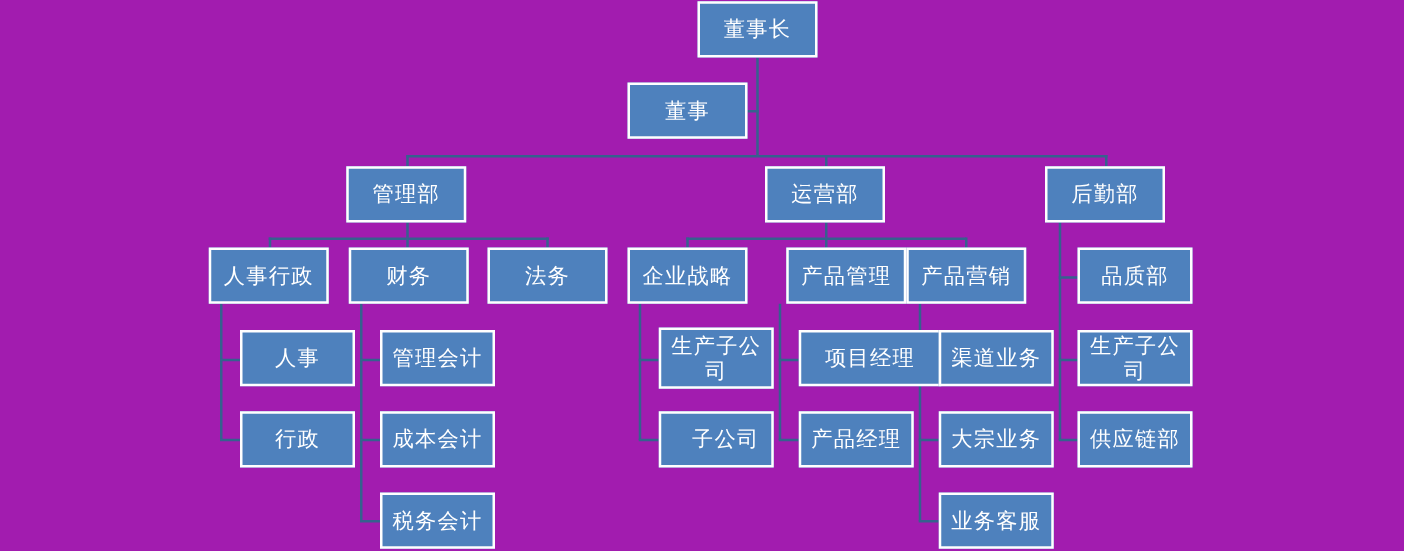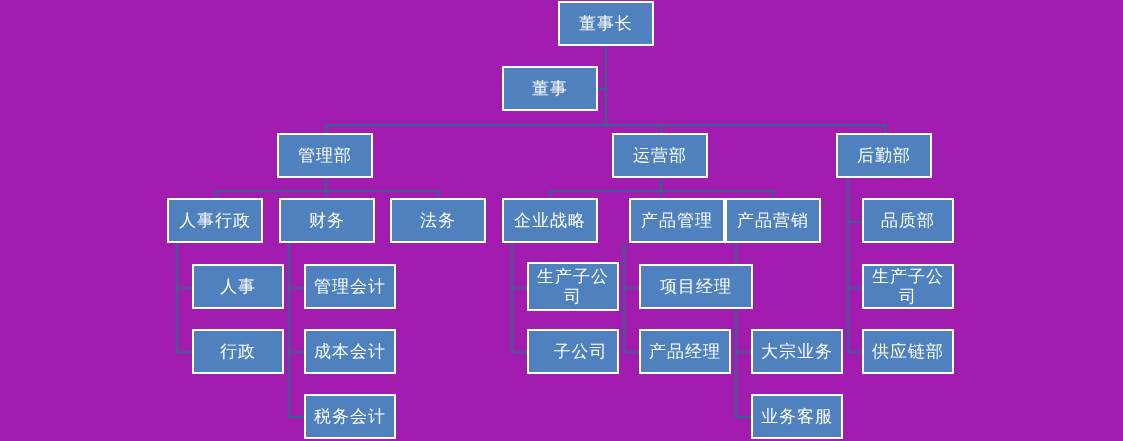--- a/index.html
+++ b/index.html
@@ -114,19 +114,20 @@
   <div class="node" style="left:304px; top:264px; width:92px; height:45px;">管理会计</div>
   <div class="node" style="left:304px; top:329px; width:92px; height:45px;">成本会计</div>
   <div class="node" style="left:304px; top:394px; width:92px; height:45px;">税务会计</div>
 
   <div class="node" style="left:527px; top:262px; width:92px; height:49px;">生产子公司</div>
   <div class="node" style="left:527px; top:329px; width:92px; height:45px;padding-left:17px;">子公司</div>
 
   <div class="node" style="left:639px; top:264px; width:114px; height:45px;">项目经理</div>
   <div class="node" style="left:639px; top:329px; width:92px; height:45px;">产品经理</div>
 
+  <div class="node" style="left:751px; top:264px; width:92px; height:45px;">渠道业务</div>
   <div class="node" style="left:751px; top:329px; width:92px; height:45px;">大宗业务</div>
   <div class="node" style="left:751px; top:394px; width:92px; height:45px;">业务客服</div>
 
   <div class="node" style="left:862px; top:264px; width:92px; height:45px;">生产子公司</div>
   <div class="node" style="left:862px; top:329px; width:92px; height:45px;">供应链部</div>
 
 </div>
 
 </body></html>

